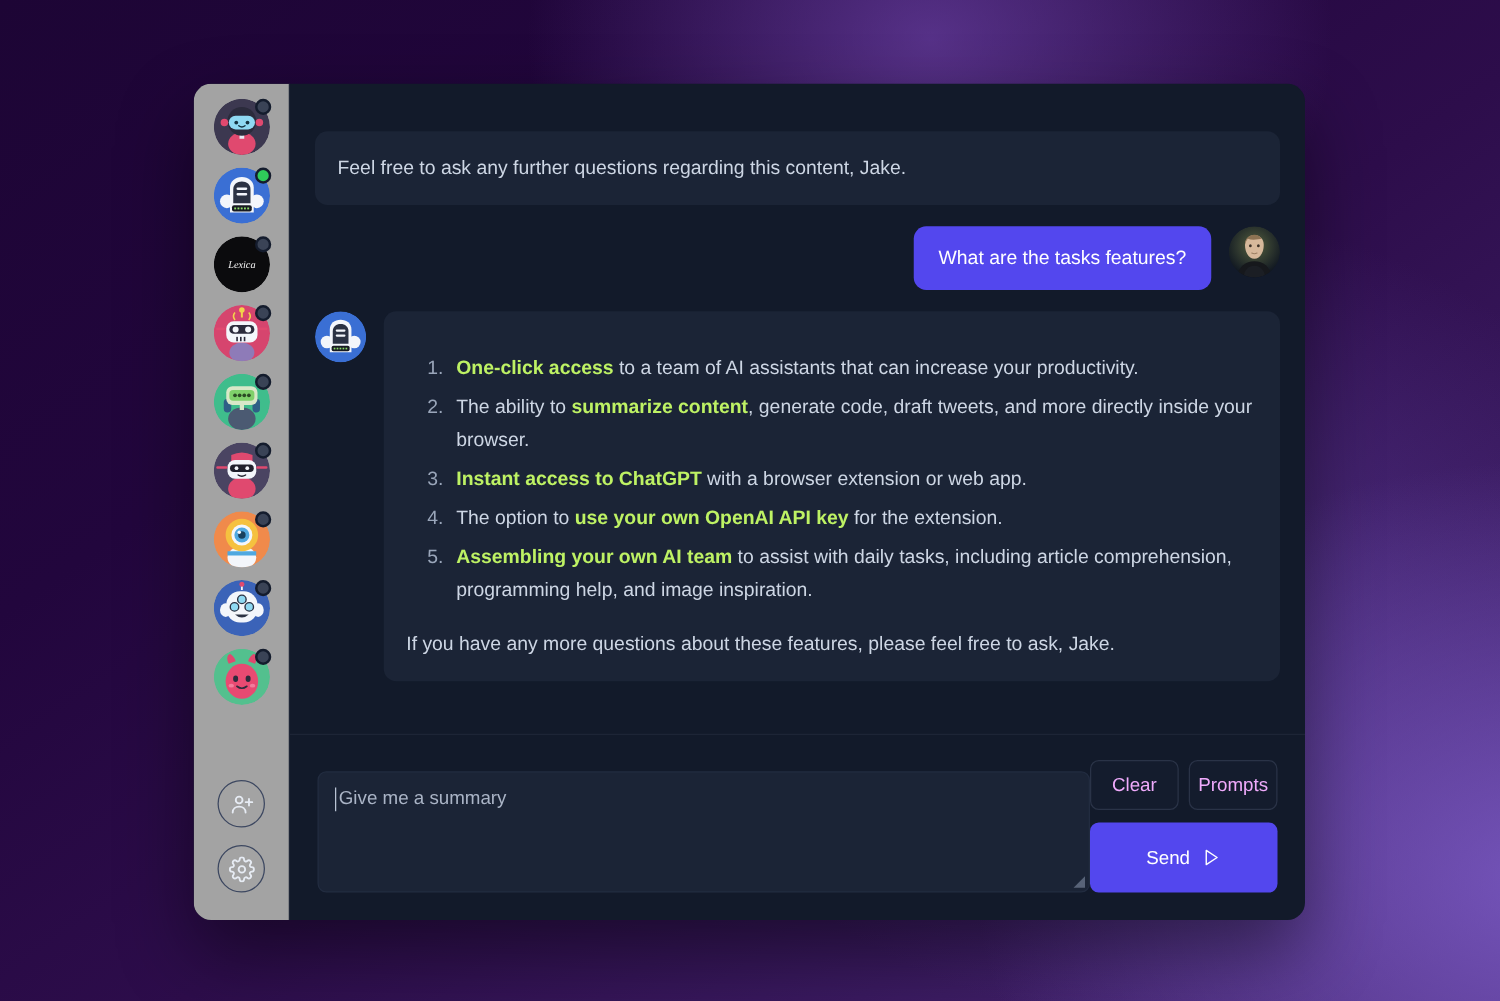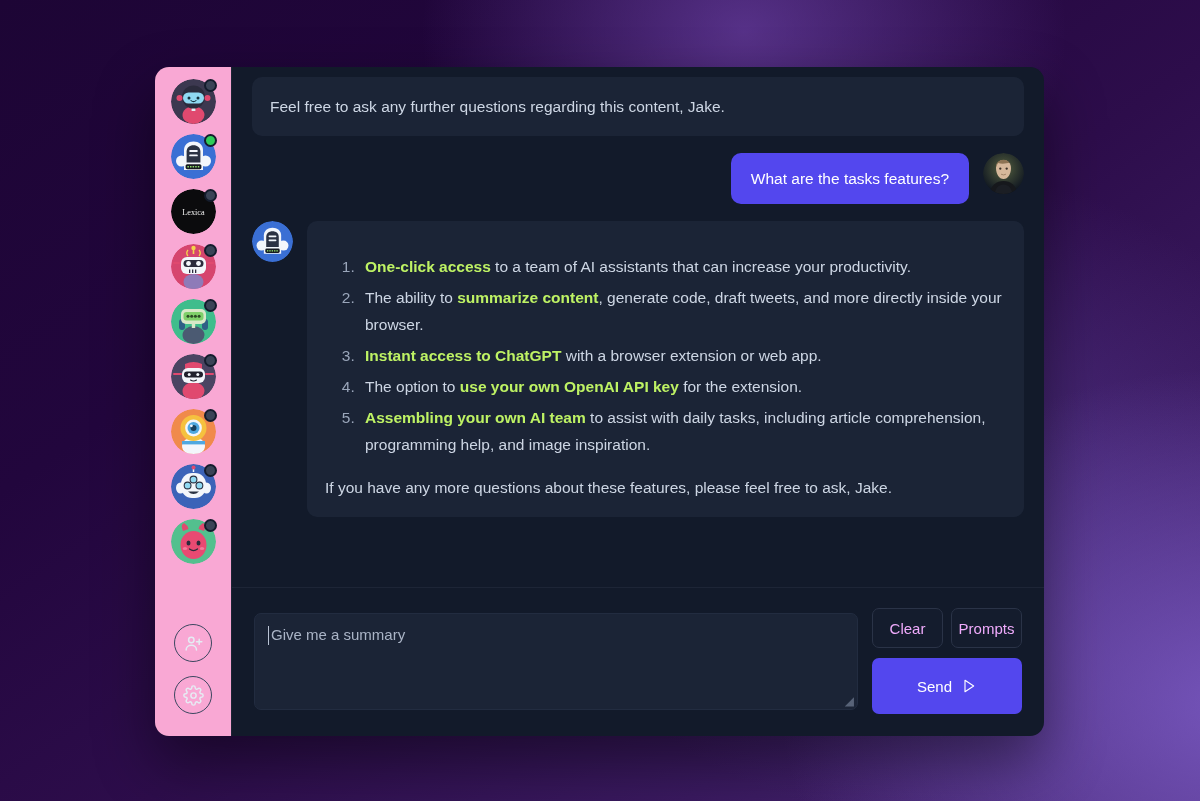--- a/index.html
+++ b/index.html
@@ -24,28 +24,29 @@
     background: #121a2a;
     border-radius: 14px;
     display: flex;
     overflow: hidden;
     box-shadow: 0 26px 60px rgba(0,0,0,0.45);
   }
 
   
   .sidebar {
     width: 77px;
-    background: #f9a8d4;
+    background: #a3a3a3;
     border-right: 1px solid #1c2435;
     display: flex;
     flex-direction: column;
     justify-content: space-between;
     align-items: center;
     padding: 12px 0 0 0;
     flex: none;
+    font-style: italic;
   }
   .agent-list { display: flex; flex-direction: column; align-items: center; gap: 10px; }
   .agent {
     position: relative;
     width: 45px; height: 45px;
     border-radius: 50%;
     overflow: visible;
     cursor: pointer;
   }
   .agent .face {
@@ -81,21 +82,21 @@
   
   .main { flex: 1; display: flex; flex-direction: column; min-width: 0; }
 
   .chat-scroll {
     flex: 1;
     padding: 0 20px;
     overflow: hidden;
     position: relative;
   }
 
-  .msg-row { display: flex; align-items: flex-start; gap: 14px; }
+  .msg-row { display: flex; align-items: flex-start; gap: 14px; margin-top: 28px; }
   .msg-row.assistant { justify-content: flex-start; }
   .msg-row.user { justify-content: flex-end; }
 
   .bubble-av { width: 41px; height: 41px; border-radius: 50%; overflow: hidden; flex: none; }
 
   .bubble {
     background: #1b2436;
     border-radius: 10px;
     color: #cdd6e4;
     font-size: 15.5px;
@@ -114,21 +115,21 @@
 
   .row-sys { padding-top: 0; }
   .feat-list { margin: 16px 0 16px 0; padding-left: 34px; }
   .feat-list li { margin-bottom: 4px; color: #cdd6e4; padding-left: 6px; }
   .feat-list li::marker { color: #9aa6ba; }
   .closing { margin-top: 4px; }
 
   
   .composer-wrap { border-top: 1px solid #1d2536; }
   .composer {
-    display: flex; align-items: center; gap: 14px;
+    display: flex; align-items: flex-end; 
     padding: 20px 22px 22px 22px;
   }
   .textarea-box {
     flex: 1;
     height: 97px;
     background: #1b2436;
     border: 1px solid #222c40;
     border-radius: 7px;
     padding: 12px 14px;
     color: #aab4c6;

